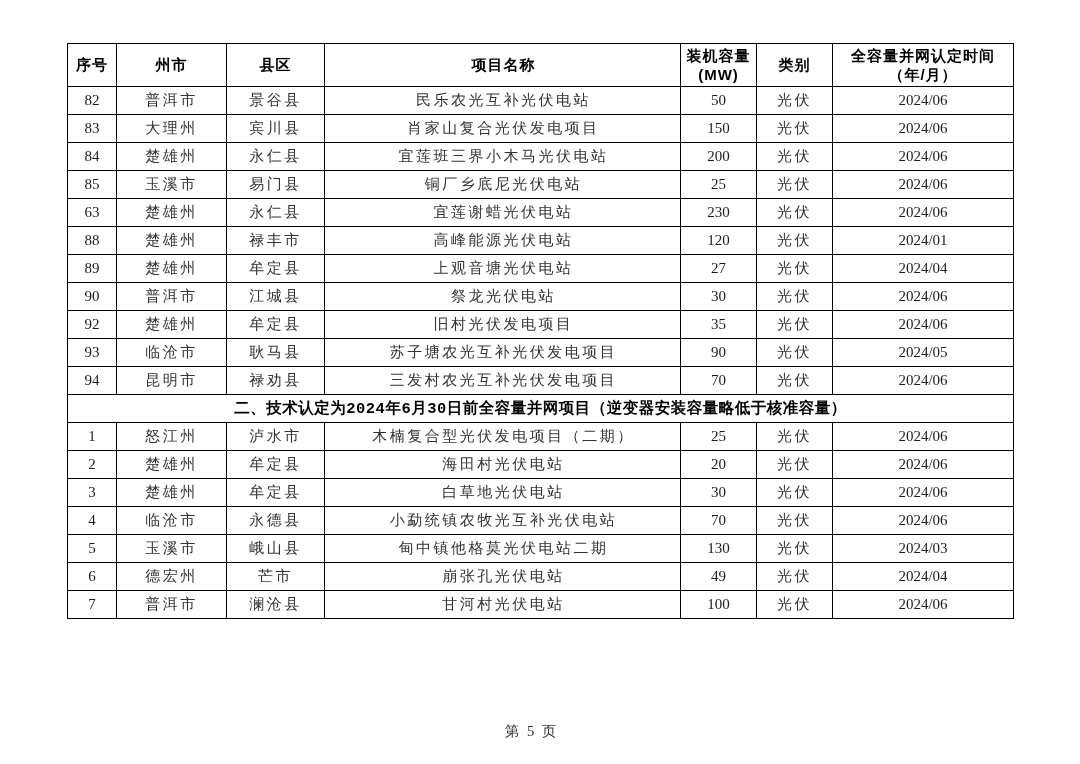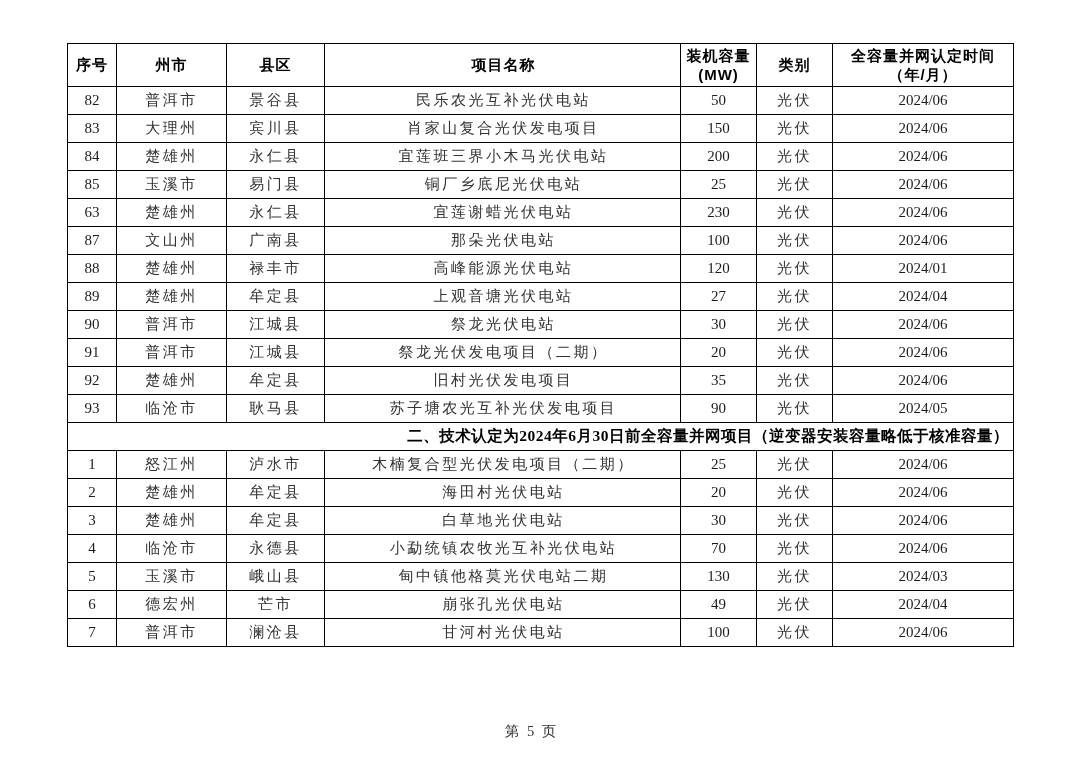--- a/index.html
+++ b/index.html
@@ -44,24 +44,24 @@
     white-space:nowrap;
   }
   .data-table td.col-seq,
   .data-table td.col-capacity,
   .data-table td.col-date{
     letter-spacing:0;
     color:#1c1c1c;
   }
   .data-table td.col-project{text-align:center;padding-left:6px;}
   .data-table tr.section-row td{
-    font-family:Liberation Serif, serif;
+    font-family:Liberation Mono, monospace;
     font-weight:bold;
     color:#000000;
-    text-align:right;
+    text-align:center;
     letter-spacing:0.5px;
     font-size:15.5px;
     padding-left:4px;
     white-space:nowrap;
   }
   .footer{
     position:absolute;
     left:0;right:17px;top:722px;
     text-align:center;
     font-size:14.5px;
@@ -136,29 +136,20 @@
         <tr>
           <td class="col-seq">63</td>
           <td class="col-prefecture">楚雄州</td>
           <td class="col-county">永仁县</td>
           <td class="col-project">宜莲谢蜡光伏电站</td>
           <td class="col-capacity">230</td>
           <td class="col-category">光伏</td>
           <td class="col-date">2024/06</td>
         </tr>
         <tr>
-          <td class="col-seq">87</td>
-          <td class="col-prefecture">文山州</td>
-          <td class="col-county">广南县</td>
-          <td class="col-project">那朵光伏电站</td>
-          <td class="col-capacity">100</td>
-          <td class="col-category">光伏</td>
-          <td class="col-date">2024/06</td>
-        </tr>
-        <tr>
           <td class="col-seq">88</td>
           <td class="col-prefecture">楚雄州</td>
           <td class="col-county">禄丰市</td>
           <td class="col-project">高峰能源光伏电站</td>
           <td class="col-capacity">120</td>
           <td class="col-category">光伏</td>
           <td class="col-date">2024/01</td>
         </tr>
         <tr>
           <td class="col-seq">89</td>
@@ -172,45 +163,45 @@
         <tr>
           <td class="col-seq">90</td>
           <td class="col-prefecture">普洱市</td>
           <td class="col-county">江城县</td>
           <td class="col-project">祭龙光伏电站</td>
           <td class="col-capacity">30</td>
           <td class="col-category">光伏</td>
           <td class="col-date">2024/06</td>
         </tr>
         <tr>
-          <td class="col-seq">91</td>
-          <td class="col-prefecture">普洱市</td>
-          <td class="col-county">江城县</td>
-          <td class="col-project">祭龙光伏发电项目（二期）</td>
-          <td class="col-capacity">20</td>
-          <td class="col-category">光伏</td>
-          <td class="col-date">2024/06</td>
-        </tr>
-        <tr>
           <td class="col-seq">92</td>
           <td class="col-prefecture">楚雄州</td>
           <td class="col-county">牟定县</td>
           <td class="col-project">旧村光伏发电项目</td>
           <td class="col-capacity">35</td>
           <td class="col-category">光伏</td>
           <td class="col-date">2024/06</td>
         </tr>
         <tr>
           <td class="col-seq">93</td>
           <td class="col-prefecture">临沧市</td>
           <td class="col-county">耿马县</td>
           <td class="col-project">苏子塘农光互补光伏发电项目</td>
           <td class="col-capacity">90</td>
           <td class="col-category">光伏</td>
           <td class="col-date">2024/05</td>
+        </tr>
+        <tr>
+          <td class="col-seq">94</td>
+          <td class="col-prefecture">昆明市</td>
+          <td class="col-county">禄劝县</td>
+          <td class="col-project">三发村农光互补光伏发电项目</td>
+          <td class="col-capacity">70</td>
+          <td class="col-category">光伏</td>
+          <td class="col-date">2024/06</td>
         </tr>
         <tr class="section-row">
           <td colspan="7">二、技术认定为2024年6月30日前全容量并网项目（逆变器安装容量略低于核准容量）</td>
         </tr>
         <tr>
           <td class="col-seq">1</td>
           <td class="col-prefecture">怒江州</td>
           <td class="col-county">泸水市</td>
           <td class="col-project">木楠复合型光伏发电项目（二期）</td>
           <td class="col-capacity">25</td>

